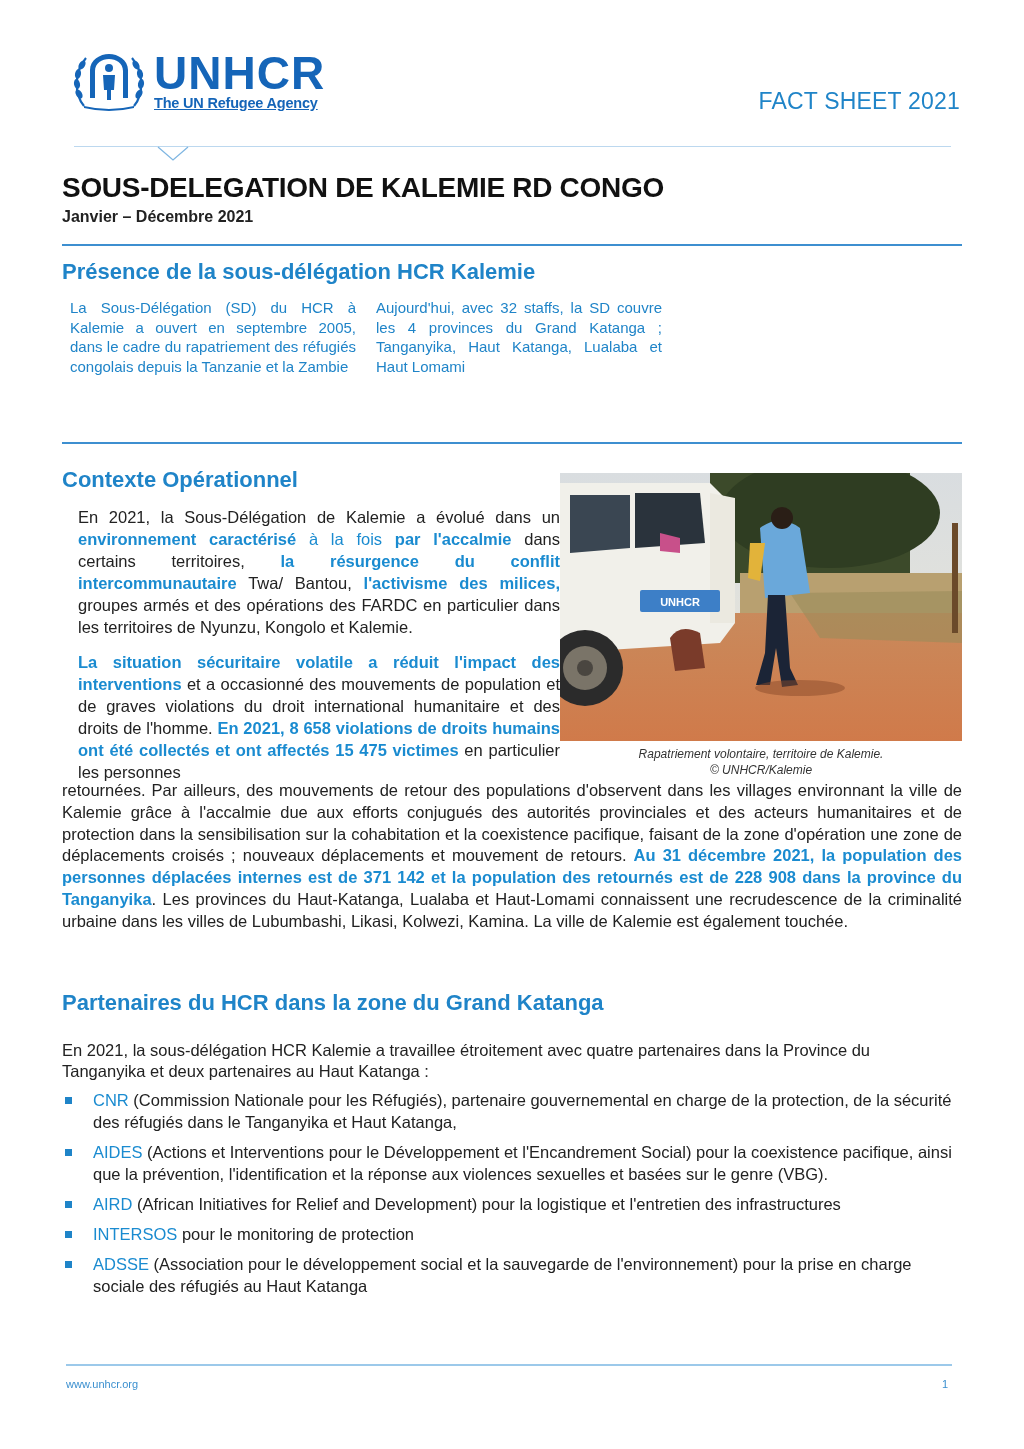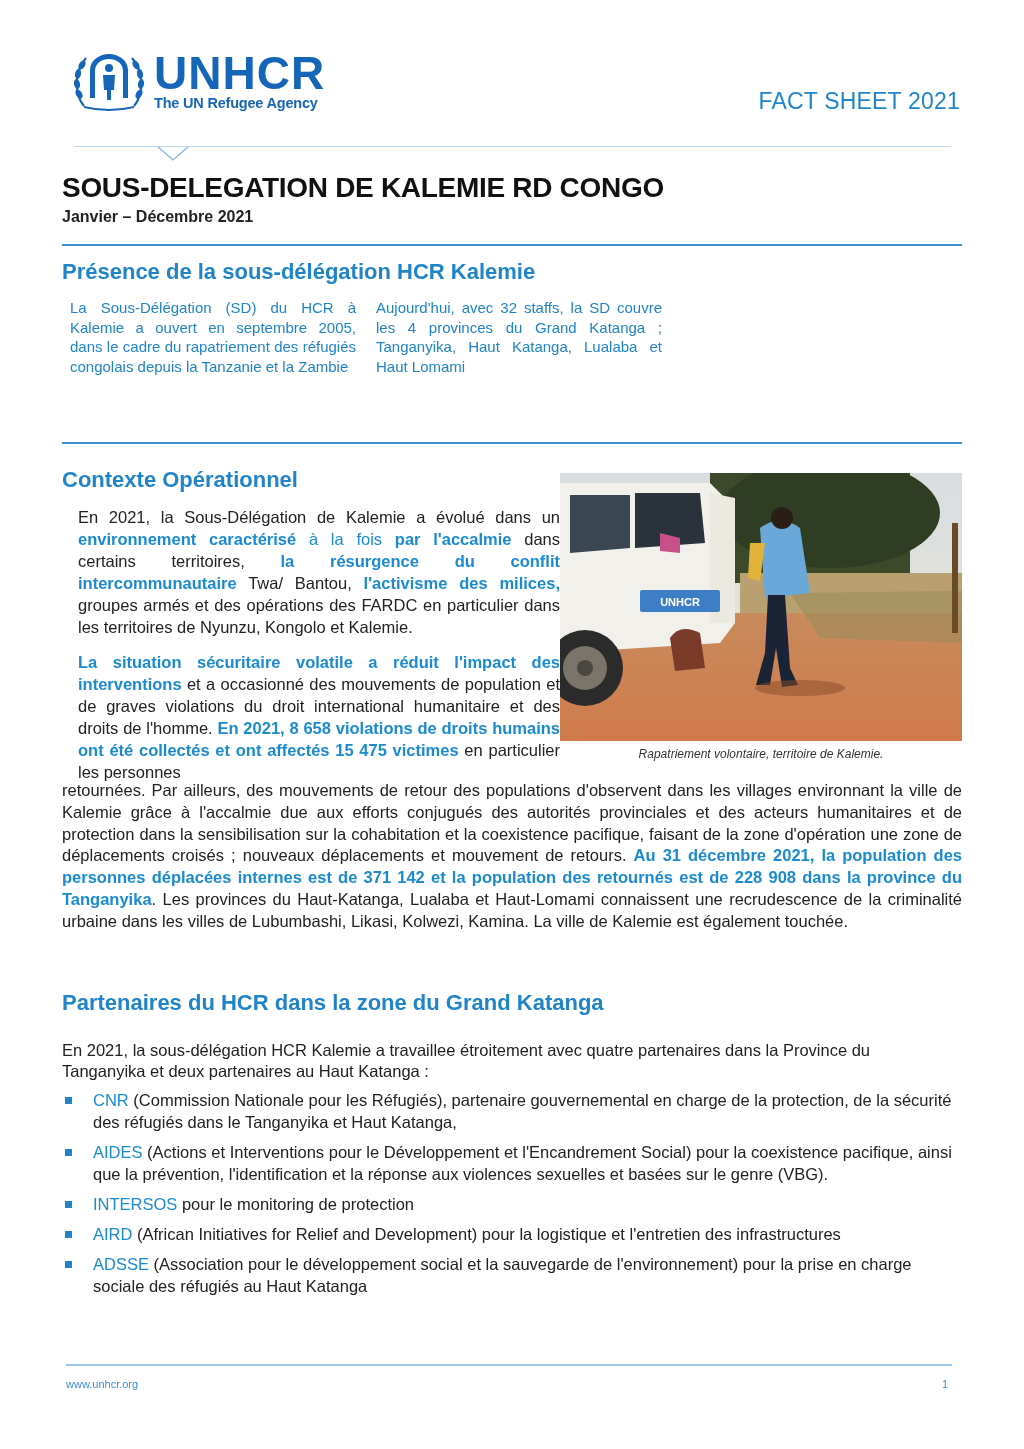--- a/index.html
+++ b/index.html
@@ -7,21 +7,21 @@
   body { position: relative; font-family: "Liberation Sans", sans-serif; color: #222; overflow: hidden; }
 
   .blue { color: #1a8bd0; }
   .bold { font-weight: bold; }
 
   
   .logo { position: absolute; left: 70px; top: 46px; width: 280px; height: 70px; display: flex; align-items: center; }
   .logo-emblem { width: 78px; height: 66px; }
   .logo-text { margin-left: 6px; display: flex; flex-direction: column; }
   .logo-name { font-size: 46px; font-weight: bold; color: #1565b8; letter-spacing: 1px; line-height: 44px; }
-  .logo-sub { font-size: 14.5px; font-weight: bold; color: #1565b8; margin-top: 0px; letter-spacing: -0.2px; }
+  .logo-sub { font-size: 14.5px; font-weight: bold; color: #1565b8; margin-top: 0px; letter-spacing: -0.2px; text-decoration: underline; }
 
   .fact-sheet { position: absolute; right: 64px; top: 88px; font-size: 23px; color: #1f84c8; letter-spacing: 0.2px; }
 
   .header-rule { position: absolute; left: 74px; top: 146px; width: 877px; height: 1px; background: #bcd8ef; }
   .header-chevron { position: absolute; left: 157px; top: 146px; width: 32px; height: 16px; }
 
   .doc-title { position: absolute; left: 62px; top: 172px; font-size: 28px; font-weight: bold; color: #111; letter-spacing: -0.3px; }
   .doc-subtitle { position: absolute; left: 62px; top: 208px; font-size: 16px; font-weight: bold; color: #222; }
 
   .rule-strong { position: absolute; left: 62px; width: 900px; height: 2px; background: #3d8fd0; }
@@ -140,27 +140,28 @@
     <path d="M110 165 Q120 150 140 160 L145 195 L115 198 Z" fill="#7a3b2a"></path>
     <path d="M200 55 Q220 40 240 55 L250 120 L205 125 Z" fill="#6aa8da"></path>
     <circle cx="222" cy="45" r="11" fill="#2a1e16"></circle>
     <path d="M205 70 L190 70 L188 105 L200 108 Z" fill="#e2b33a"></path>
     <path d="M208 122 L225 122 L230 195 L238 212 L222 214 L216 175 L210 212 L196 212 L205 180 Z" fill="#1b2436"></path>
     <ellipse cx="240" cy="215" rx="45" ry="8" fill="#8a4a2a" opacity="0.5"></ellipse>
   </svg>
 </div>
 <div class="photo-caption">
   <div>Rapatriement volontaire, territoire de Kalemie.</div>
+  <div>© UNHCR/Kalemie</div>
 </div>
 
 <h2 class="section-heading" style="top:990px;">Partenaires du HCR dans la zone du Grand Katanga</h2>
 <p class="partners-intro">En 2021, la sous-délégation HCR Kalemie a travaillee étroitement avec quatre partenaires dans la Province du Tanganyika et deux partenaires au Haut Katanga :</p>
 <ul class="partners-list">
   <li><span class="bullet"></span><span class="acr">CNR</span><span> (Commission Nationale pour les Réfugiés), partenaire gouvernemental en charge de la protection, de la sécurité des réfugiés dans le Tanganyika et Haut Katanga,</span></li>
   <li><span class="bullet"></span><span class="acr">AIDES</span><span> (Actions et Interventions pour le Développement et l'Encandrement Social) pour la coexistence pacifique, ainsi que la prévention, l'identification et la réponse aux violences sexuelles et basées sur le genre (VBG).</span></li>
+  <li><span class="bullet"></span><span class="acr">AIRD</span><span> (African Initiatives for Relief and Development) pour la logistique et l'entretien des infrastructures</span></li>
   <li><span class="bullet"></span><span class="acr">INTERSOS</span><span> pour le monitoring de protection</span></li>
-  <li><span class="bullet"></span><span class="acr">AIRD</span><span> (African Initiatives for Relief and Development) pour la logistique et l'entretien des infrastructures</span></li>
   <li><span class="bullet"></span><span class="acr">ADSSE</span><span> (Association pour le développement social et la sauvegarde de l'environnement) pour la prise en charge sociale des réfugiés au Haut Katanga</span></li>
 </ul>
 
 <div class="footer-rule"></div>
 <a class="footer-url">www.unhcr.org</a>
 <span class="footer-page">1</span>
 
 </body></html>

